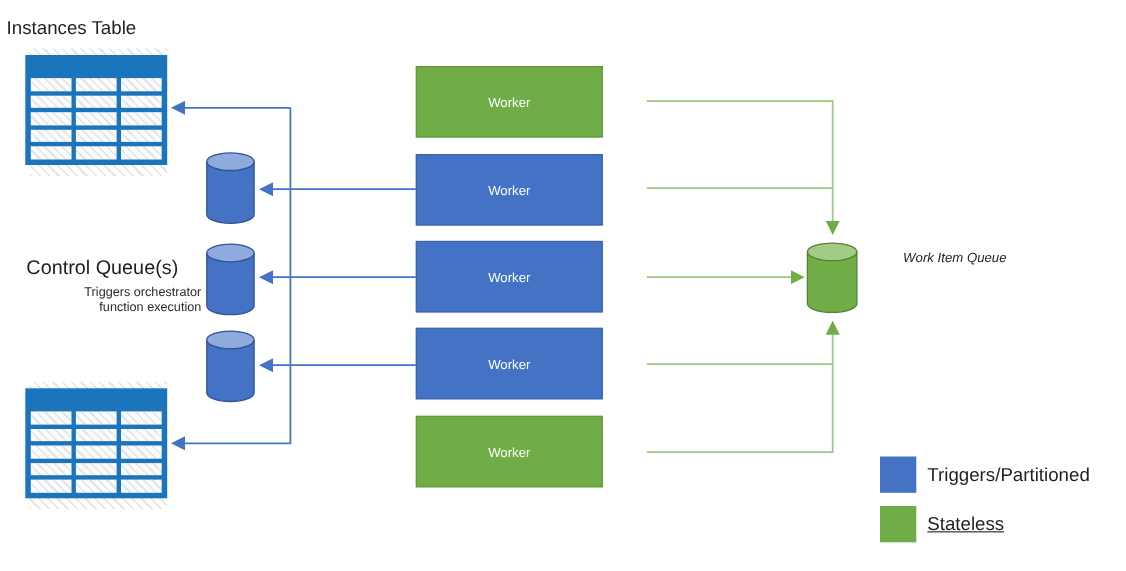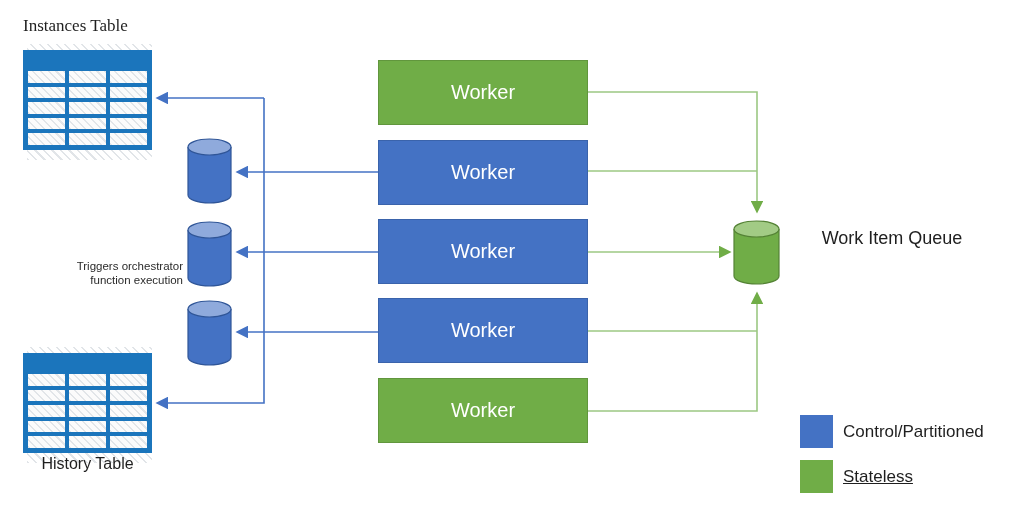--- a/index.html
+++ b/index.html
@@ -37,23 +37,23 @@
   .table-header { grid-column: 1 / span 3; background: #1b75bc; }
   .table-cell {
     background:
       repeating-linear-gradient(45deg, rgba(160,172,184,0.28) 0 1.5px, transparent 1.5px 5.5px),
       #fbfbfb;
   }
 
   
   .worker {
     position: absolute;
-    left: 378px; width: 210px; height: 65px;
+    left: 378px; width: 170px; height: 65px;
     display: flex; align-items: center; justify-content: center;
-    color: #ffffff; font-size: 20px;
+    color: #ffffff; font-size: 12px;
   }
   .worker--stateful  { background: #4472c4; border: 1px solid #3a63ab; }
   .worker--stateless { background: #70ad47; border: 1px solid #61963d; }
 
   
   .legend-swatch { position: absolute; width: 33px; height: 33px; }
   .legend-swatch--blue  { background: #4472c4; }
   .legend-swatch--green { background: #70ad47; }
   .legend-label { position: absolute; color: #1f1f1f; font-size: 17px; }
 </style>
@@ -100,41 +100,42 @@
       <path d="M188,309 v48 a21.5,8 0 0 0 43,0 v-48" fill="#4472c4" stroke="#2f5597" stroke-width="1.2"></path>
       <ellipse cx="209.5" cy="309" rx="21.5" ry="8" fill="#8faadc" stroke="#2f5597" stroke-width="1.2"></ellipse>
     </g>
 
     <g>
       <path d="M734,229 v47 a22.5,8 0 0 0 45,0 v-47" fill="#70ad47" stroke="#548235" stroke-width="1.2"></path>
       <ellipse cx="756.5" cy="229" rx="22.5" ry="8" fill="#a2cb85" stroke="#548235" stroke-width="1.2"></ellipse>
     </g>
   </svg>
 
-  <div class="node-title" style="left:23px; top:16px;font-family:Liberation Serif, serif;">Instances Table</div>
+  <div class="node-title" style="left:6px; top:16px;">Instances Table</div>
   <div class="table-backdrop" style="left:27px; top:44px; width:125px; height:116px;"></div>
   <div class="table-icon" style="left:23px; top:50px;">
     <div class="table-header"></div>
     <div class="table-cell"></div>
       <div class="table-cell"></div>
       <div class="table-cell"></div>
     <div class="table-cell"></div>
       <div class="table-cell"></div>
       <div class="table-cell"></div>
     <div class="table-cell"></div>
       <div class="table-cell"></div>
       <div class="table-cell"></div>
     <div class="table-cell"></div>
       <div class="table-cell"></div>
       <div class="table-cell"></div>
     <div class="table-cell"></div>
       <div class="table-cell"></div>
       <div class="table-cell"></div>
   </div>
 
+  <div class="node-title centered" style="left:3px; top:233px; width:180px; font-size:18px;">Control Queue(s)</div>
   <div class="node-sub" style="left:3px; top:259px; width:180px;text-align:right;">
     <span>Triggers orchestrator</span><br>
     <span>function execution</span>
   </div>
 
   <div class="table-backdrop" style="left:27px; top:347px; width:125px; height:116px;"></div>
   <div class="table-icon" style="left:23px; top:353px;">
     <div class="table-header"></div>
     <div class="table-cell"></div>
       <div class="table-cell"></div>
@@ -145,38 +146,37 @@
     <div class="table-cell"></div>
       <div class="table-cell"></div>
       <div class="table-cell"></div>
     <div class="table-cell"></div>
       <div class="table-cell"></div>
       <div class="table-cell"></div>
     <div class="table-cell"></div>
       <div class="table-cell"></div>
       <div class="table-cell"></div>
   </div>
-  <div class="node-title centered" style="left:23px; top:455px; width:129px; font-size:16px;">History Table</div>
 
   <div class="worker worker--stateless" style="top:60px;">
       <span>Worker</span>
     </div>
   <div class="worker worker--stateful" style="top:140px;">
       <span>Worker</span>
     </div>
   <div class="worker worker--stateful" style="top:219px;">
       <span>Worker</span>
     </div>
   <div class="worker worker--stateful" style="top:298px;">
       <span>Worker</span>
     </div>
   <div class="worker worker--stateless" style="top:378px;">
       <span>Worker</span>
     </div>
 
-  <div class="node-title centered" style="left:792px; top:228px; width:200px; font-size:18px;">Work Item Queue</div>
+  <div class="node-title centered" style="left:768px; top:228px; width:200px; font-size:12px;font-style:italic;">Work Item Queue</div>
 
   <div class="legend-swatch legend-swatch--blue" style="left:800px; top:415px;"></div>
-  <div class="legend-label" style="left:843px; top:422px;">Control/Partitioned</div>
+  <div class="legend-label" style="left:843px; top:422px;">Triggers/Partitioned</div>
   <div class="legend-swatch legend-swatch--green" style="left:800px; top:460px;"></div>
   <div class="legend-label" style="left:843px; top:467px;text-decoration:underline;">Stateless</div>
 
 </div>
 
 </body></html>

